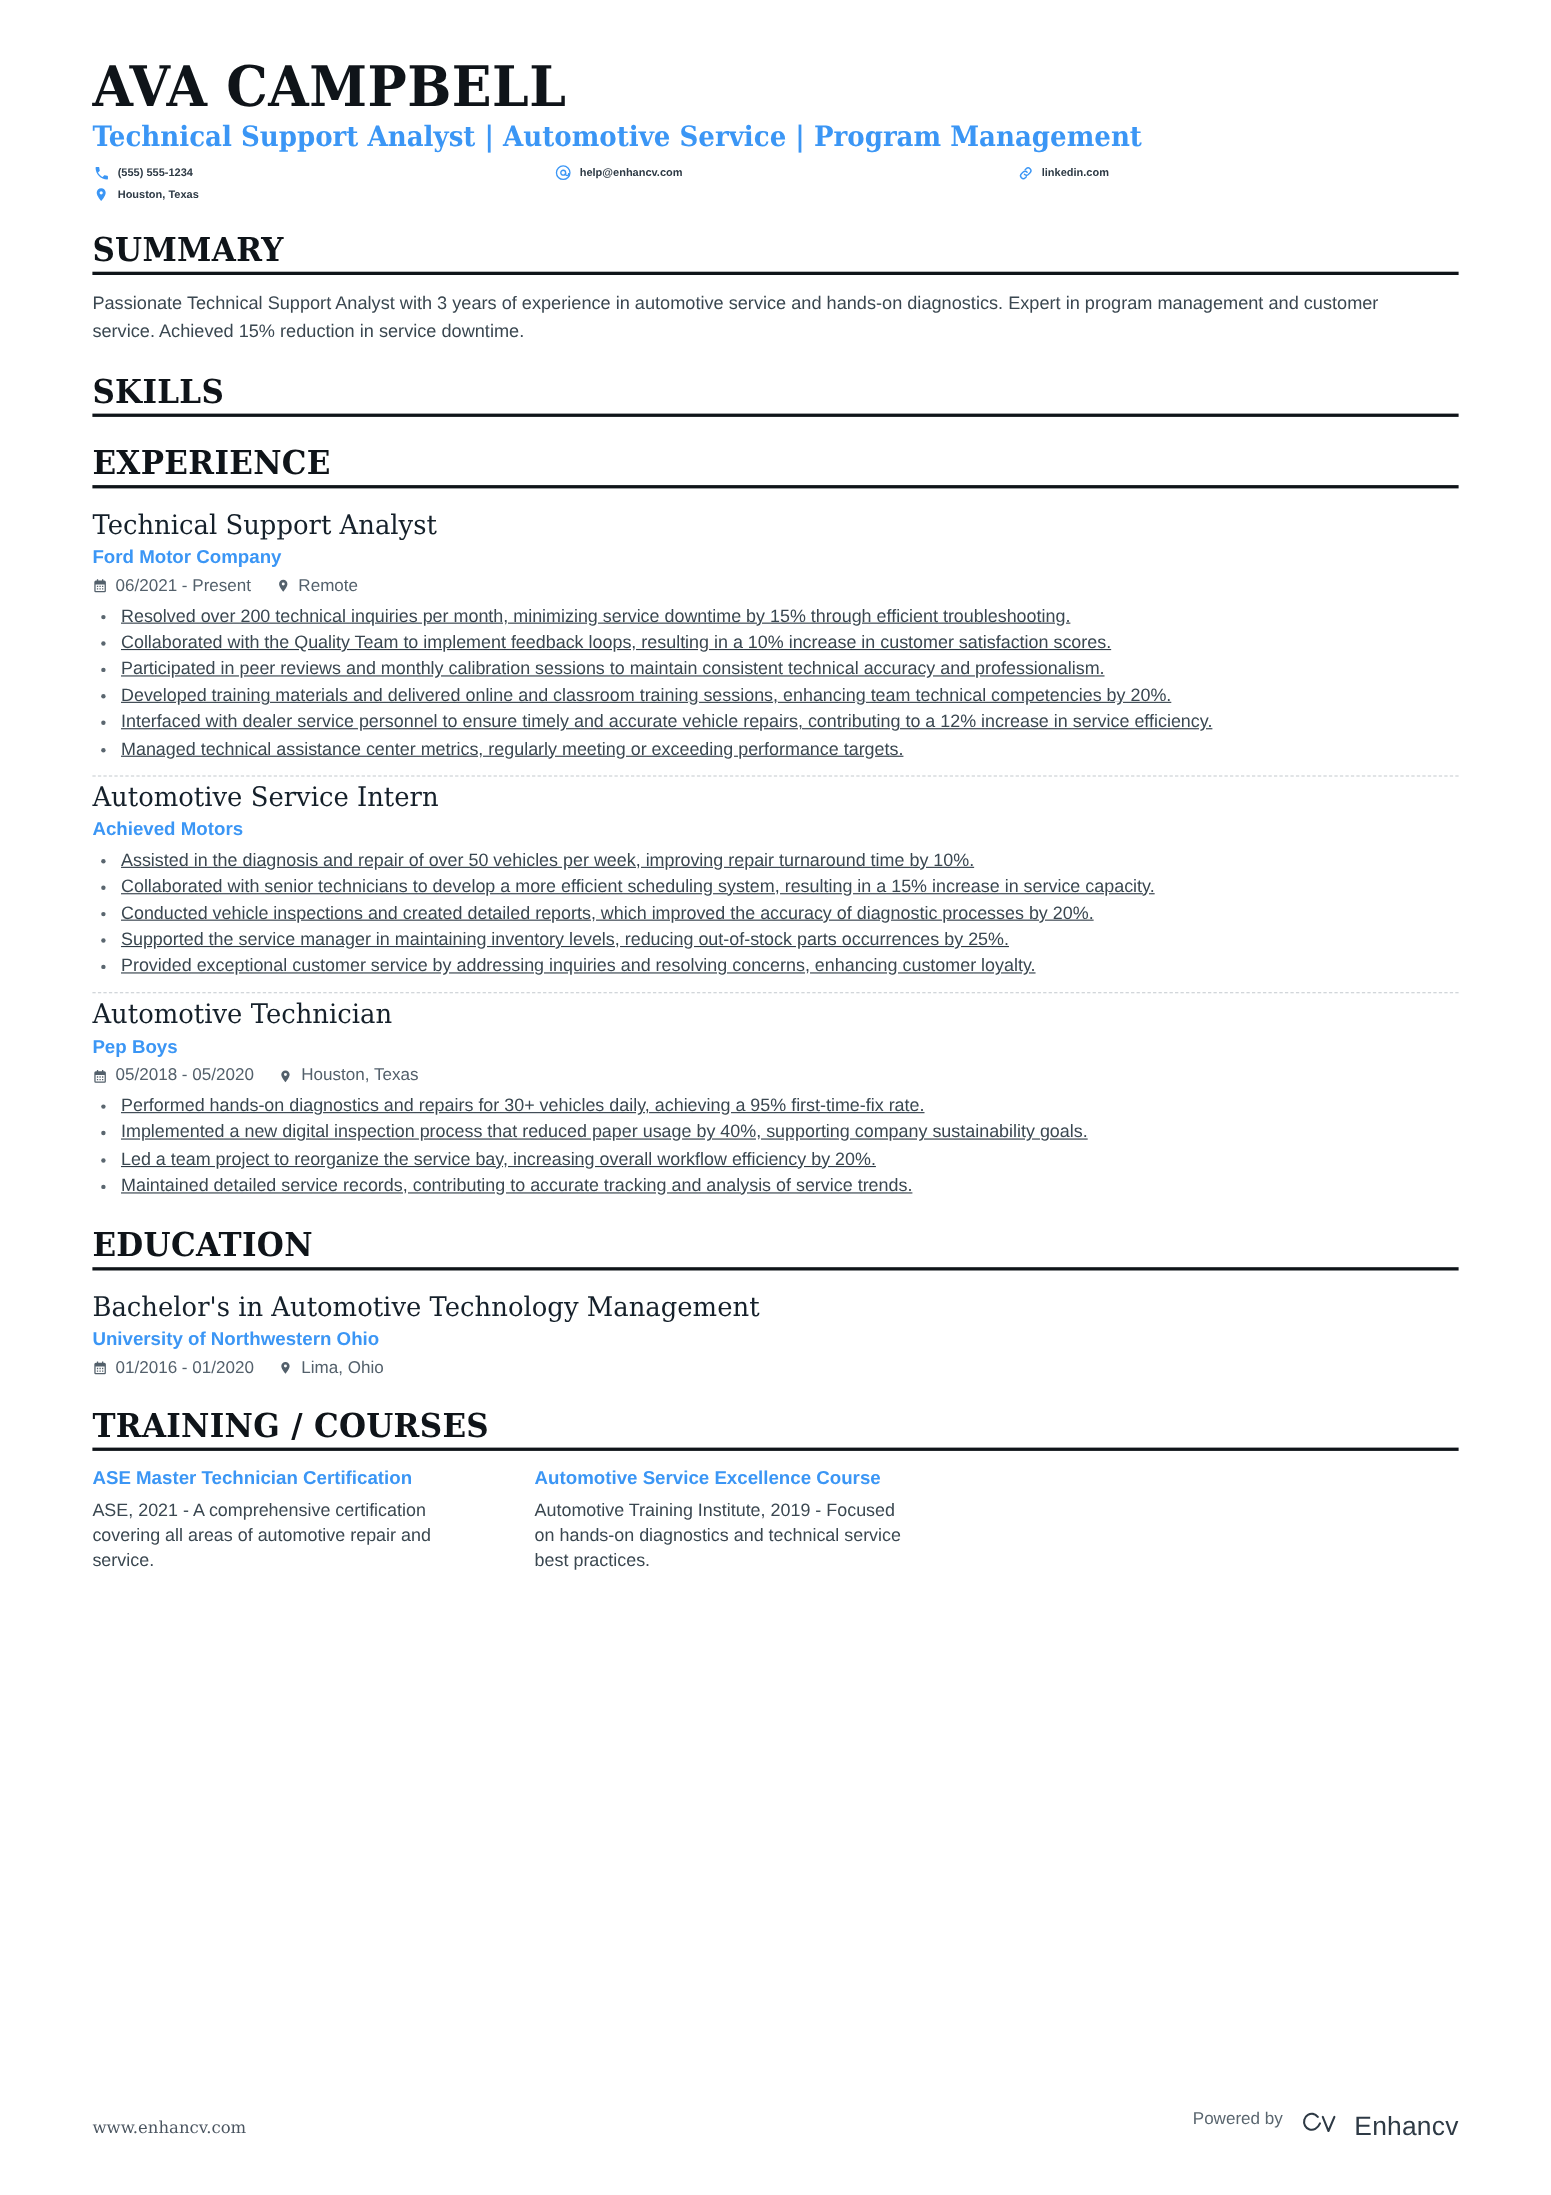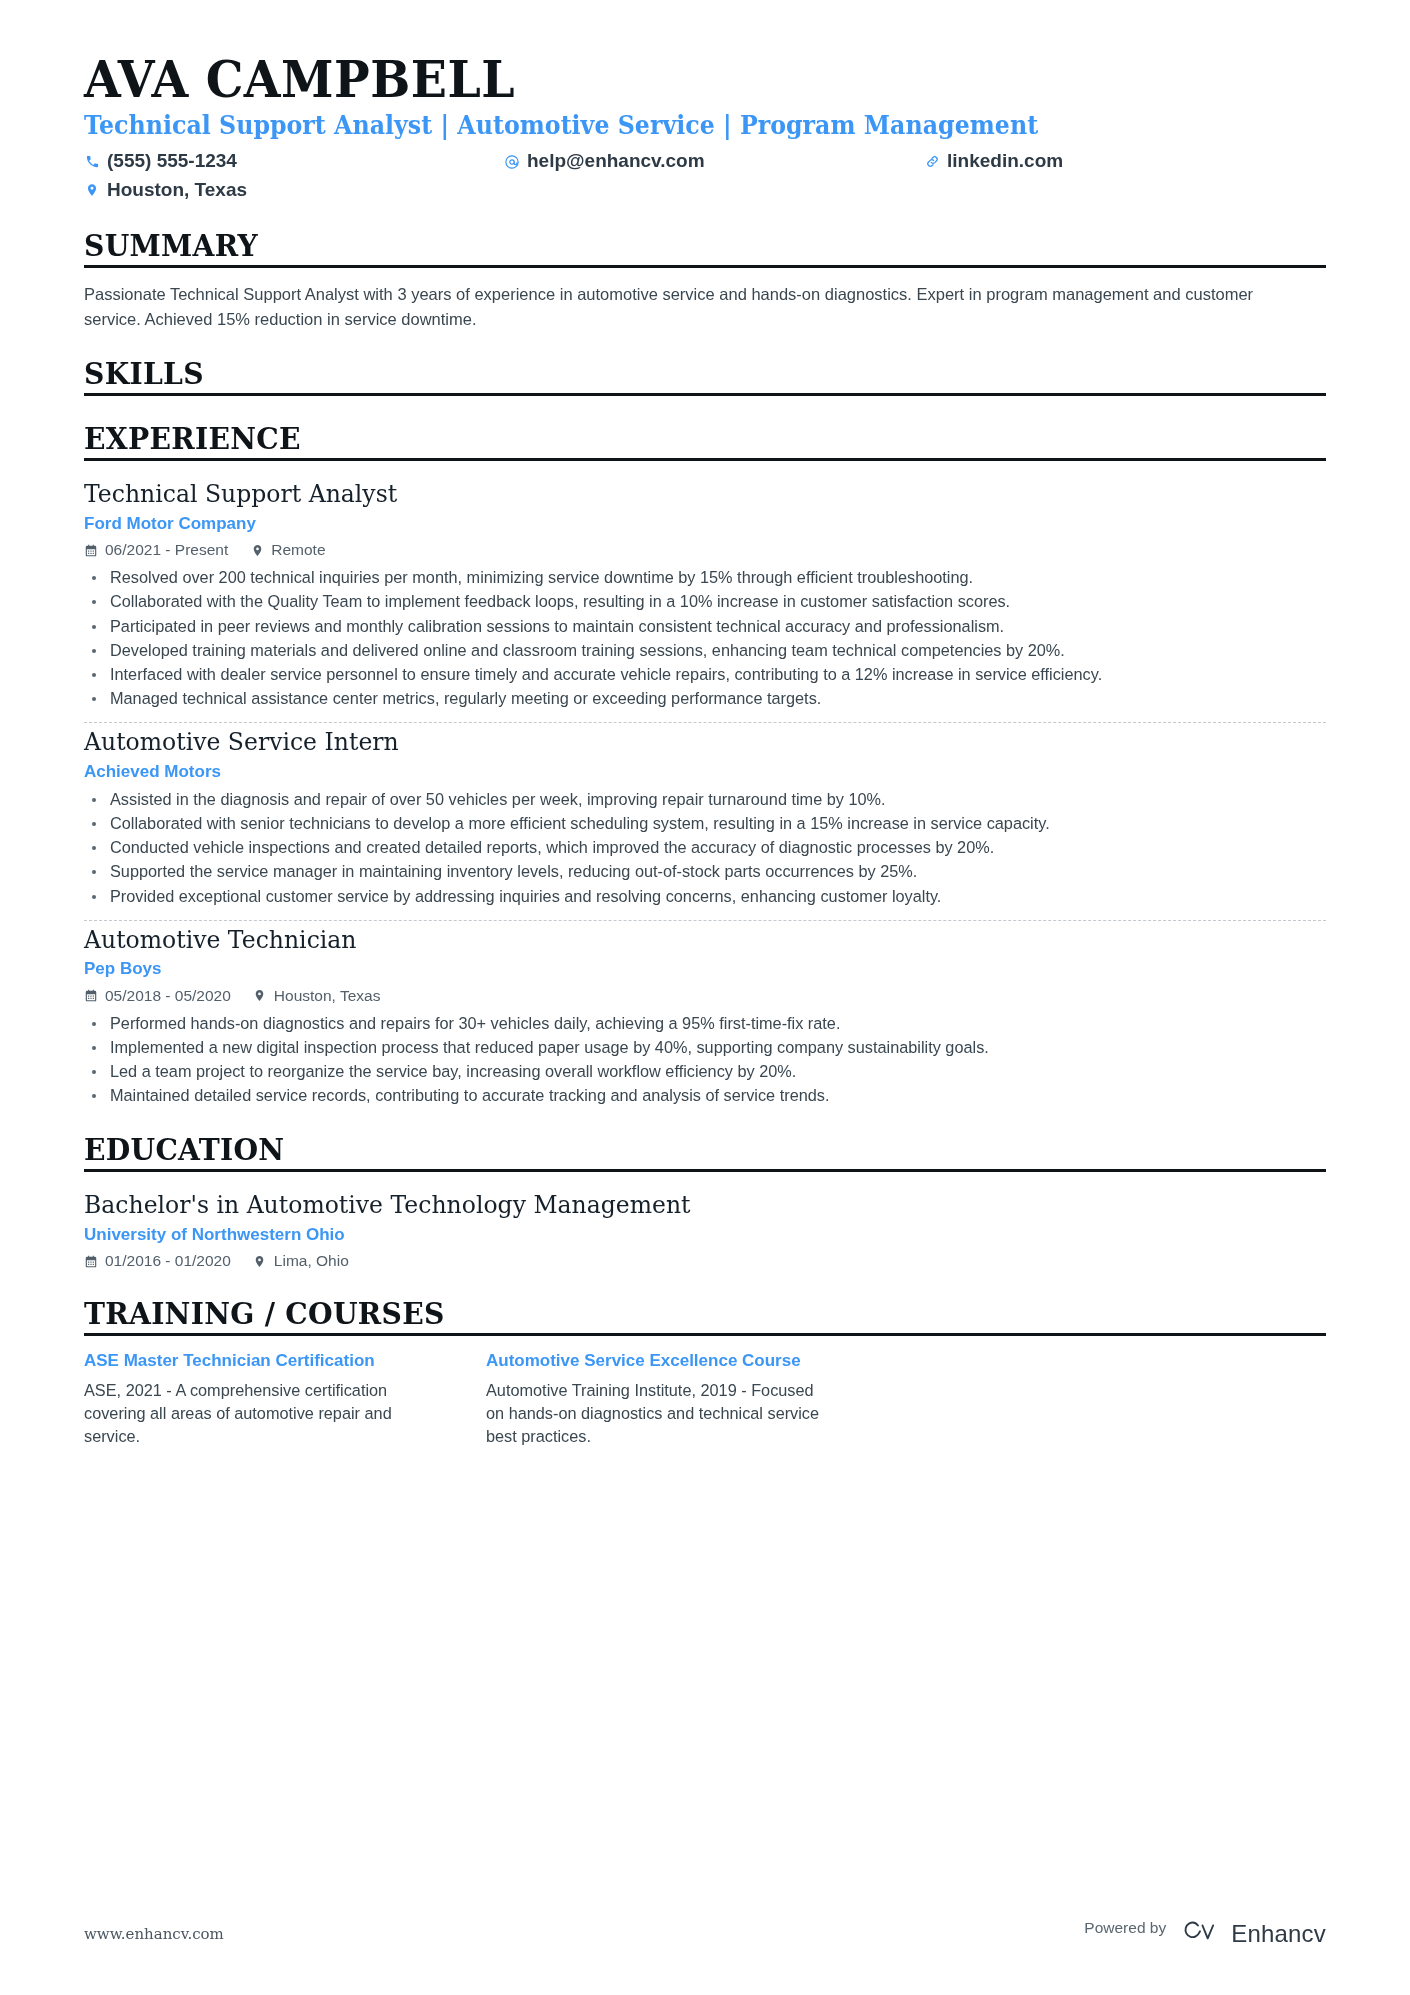--- a/index.html
+++ b/index.html
@@ -42,21 +42,21 @@
     color: #3b96f5;
     line-height: 1.15;
     margin: 0 0 9px 0;
     transform: scaleX(0.93);
     transform-origin: left center;
   }
   .contact-grid {
     display: grid;
     grid-template-columns: 420px 420px auto;
     row-gap: 4px;
-    font-size: 19px;
+    font-size: 10px;
     font-weight: bold;
     color: #2e3a45;
   }
   .contact-item {
     display: flex;
     align-items: center;
     gap: 7px;
     line-height: 1.3;
   }
   .contact-item .ico {
@@ -162,20 +162,21 @@
     height: 15px;
     color: #53606b;
     flex: none;
   }
   .meta-item .ico svg { display: block; }
 
   ul.bullets {
     list-style: none;
     margin: 0;
     padding: 0;
+    text-decoration: underline;
   }
   ul.bullets li {
     position: relative;
     padding-left: 26px;
     font-size: 16.3px;
     line-height: 1.42;
     color: #3a4750;
     margin-bottom: 1px;
     max-width: 1185px;
   }

